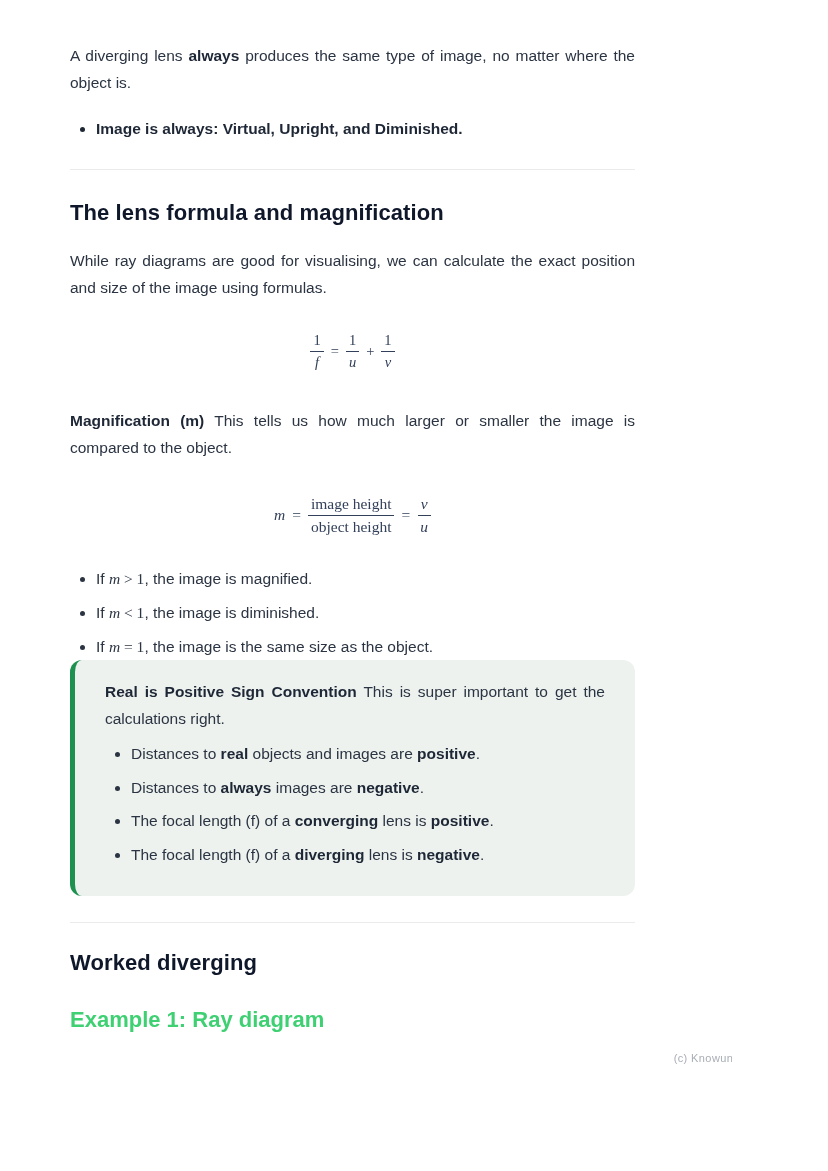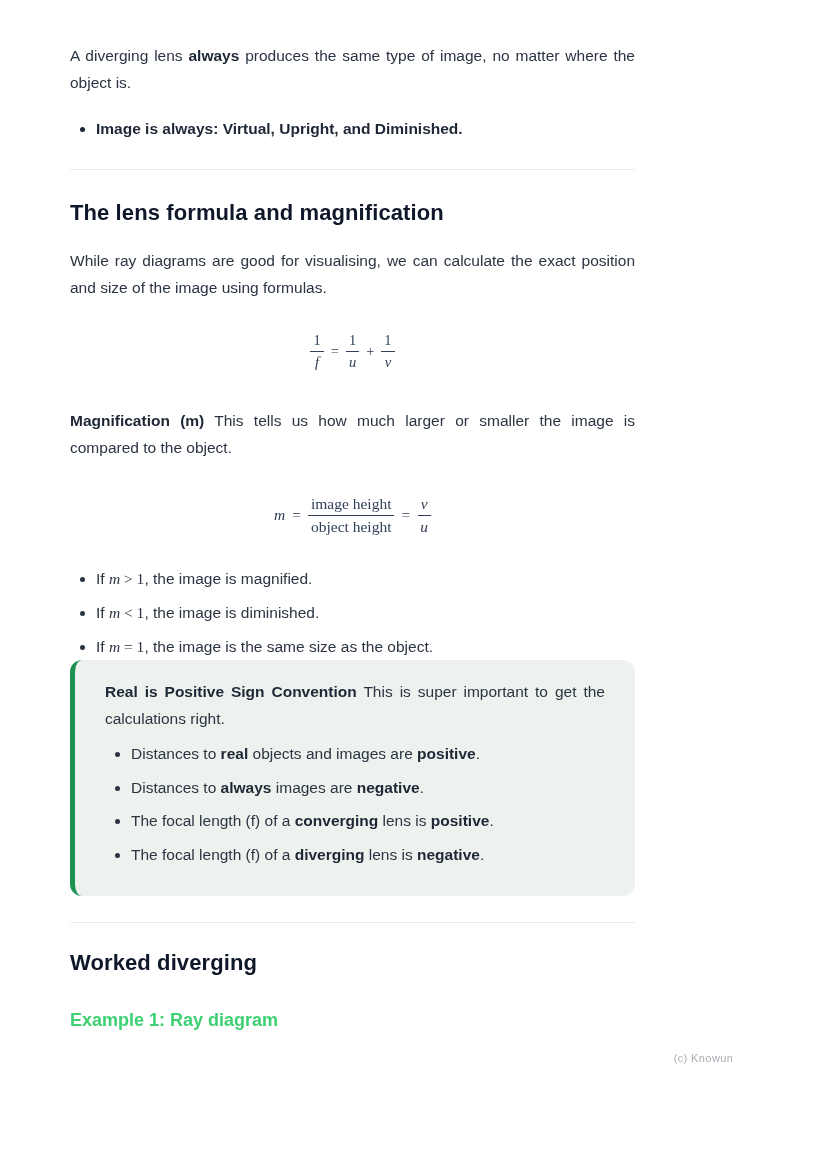--- a/index.html
+++ b/index.html
@@ -52,21 +52,21 @@
     background:#edf2ee;
     border-left:5px solid #1d9150;
     border-radius:12px;
     padding:18px 30px 22px 30px;
   }
   .callout ul{margin-top:8px;}
   .callout li{margin-bottom:6.5px;}
   .hr2{margin-top:26px;}
   .h2-2{margin-top:28px;}
   .h3{
-    margin:34px 0 0 0;color:#3ed072;font-size:18px;line-height:22px;
+    margin:34px 0 0 0;color:#3ed072;font-size:22px;line-height:22px;
     font-weight:700;
   }
   
   .ribbon{
     position:absolute;left:747px;top:36px;width:46px;height:1096px;
     background:linear-gradient(to right,#aedcc0 0px,#cdead8 4px,#e6f4ea 9px,#eef7f1 20px,#f4faf6 46px);
     border-radius:2px;
     z-index:1;
   }
   .footer{

